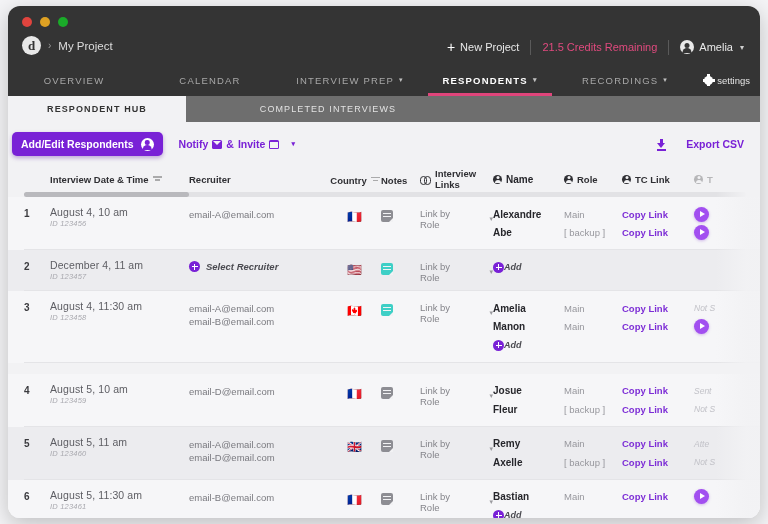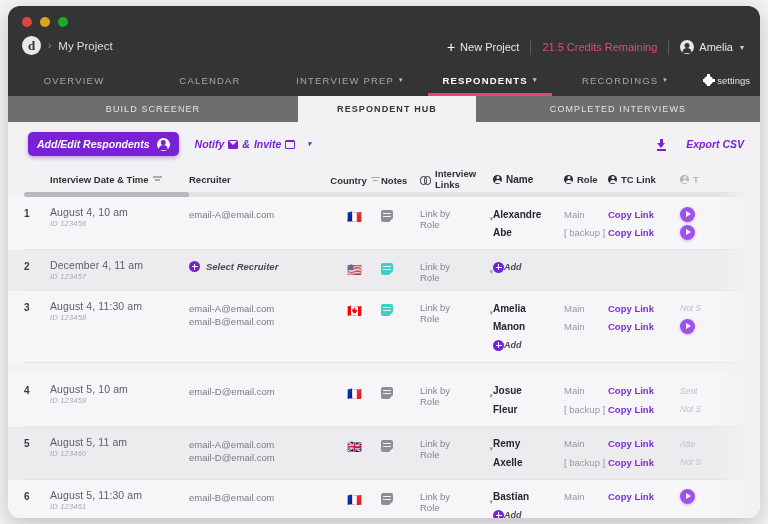--- a/index.html
+++ b/index.html
@@ -134,21 +134,21 @@
     color: #e2e2e2;
   }
   .subtab.sb1 { width: 290px; }
   .subtab.sb2 { width: 178px; background: #f2f2f4; color: #333333; font-weight: 700; }
   .subtab.sb3 { width: 284px; }
 
   
   .toolbar {
     height: 44px; background: #f2f2f4;
     display: flex; align-items: center;
-    padding: 0 20px; position: relative; font-style: italic;
+    padding: 0 4px; position: relative;
   }
   .btn-primary {
     background: #7921d6; color:#ffffff;
     border-radius: 5px; height: 24px;
     padding: 0 9px;
     display: flex; align-items: center; gap: 7px;
     font-size: 10.5px; font-weight: 700;
     box-shadow: 0 2px 4px rgba(90,20,160,0.35);
   }
   .btn-primary .pav {
@@ -300,21 +300,21 @@
     content:''; position:absolute; right:0; bottom:0;
     border-left: 4px solid transparent; border-bottom: 4px solid #f2f2f4;
   }
   .lcaret { font-size: 7px; color:#9a9a9f; }
 
   .prow {
     display: flex; align-items: center;
     height: 18.5px;
   }
   .p-name   { width: 71px; font-size: 10px; font-weight: 700; color:#26262b; }
-  .p-role   { width: 44px; font-size: 9.5px; color:#97979d; }
+  .p-role   { width: 58px; font-size: 9.5px; color:#97979d; }
   .p-copy   { width: 72px; font-size: 9.5px; color:#7d2ed6; font-weight: 600; }
   .p-status { font-size: 8.5px; color:#c2c2c8; font-style: italic; white-space: nowrap; }
   .playbtn {
     width: 15px; height: 15px; border-radius: 50%;
     background: #a24ff0; position: relative; flex:none;
     box-shadow: 0 1px 3px rgba(120,40,200,.3);
   }
   .playbtn::after {
     content:''; position:absolute; left:5.5px; top:4px;
     border-left: 5px solid #ffffff;
@@ -388,21 +388,20 @@
           <span>RECORDINGS</span>
           <span class="nc">▾</span>
         </div>
       <div class="settings-btn">
         <span class="gear"></span>
         <span class="settings-lbl">settings</span>
       </div>
     </div>
 
     <div class="subnav">
-      <div class="subtab sb1">BUILD SCREENER</div>
       <div class="subtab sb2">RESPONDENT HUB</div>
       <div class="subtab sb3">COMPLETED INTERVIEWS</div>
     </div>
 
     <div class="toolbar">
       <div class="btn-primary">
         <span>Add/Edit Respondents</span>
         <span class="pav"></span>
       </div>
       <div class="notify-grp">

